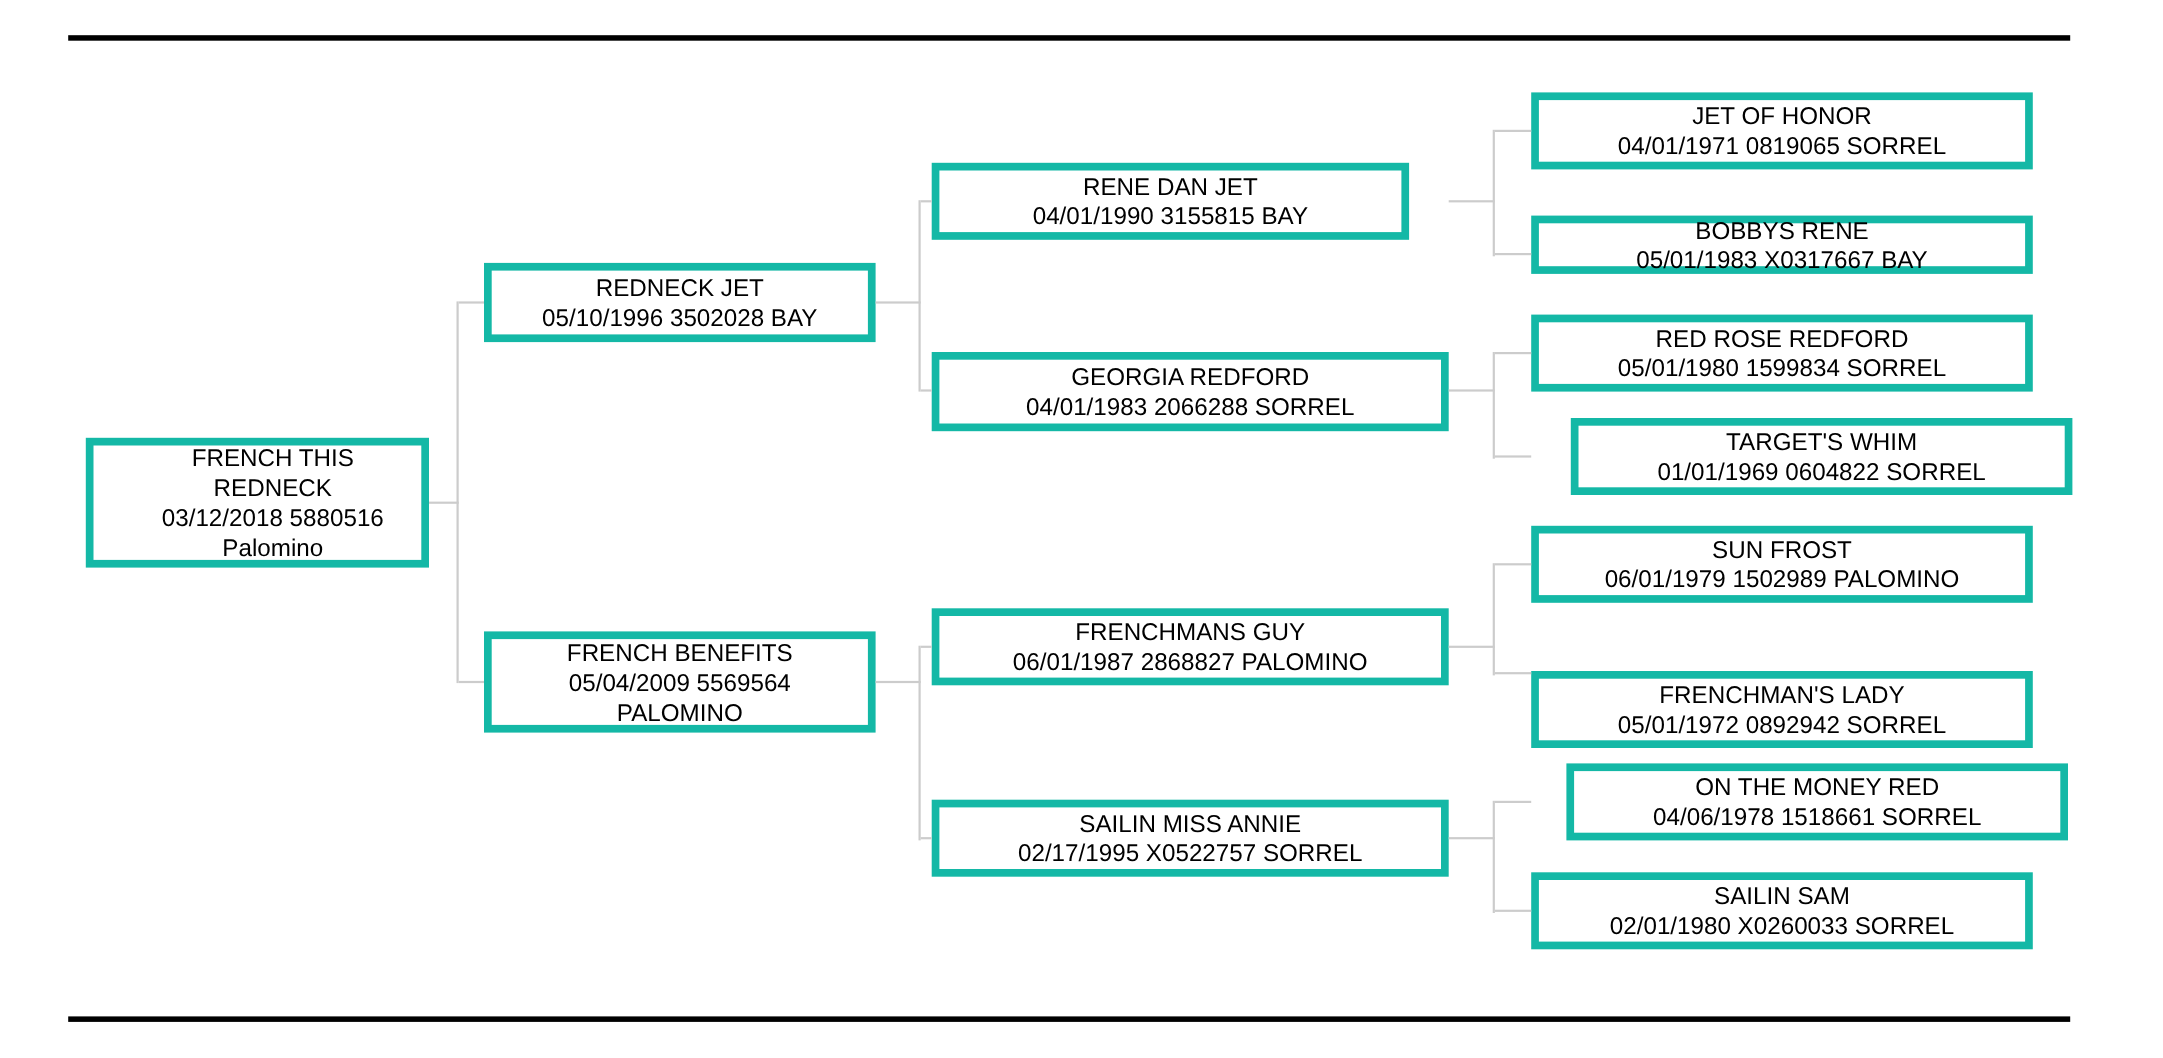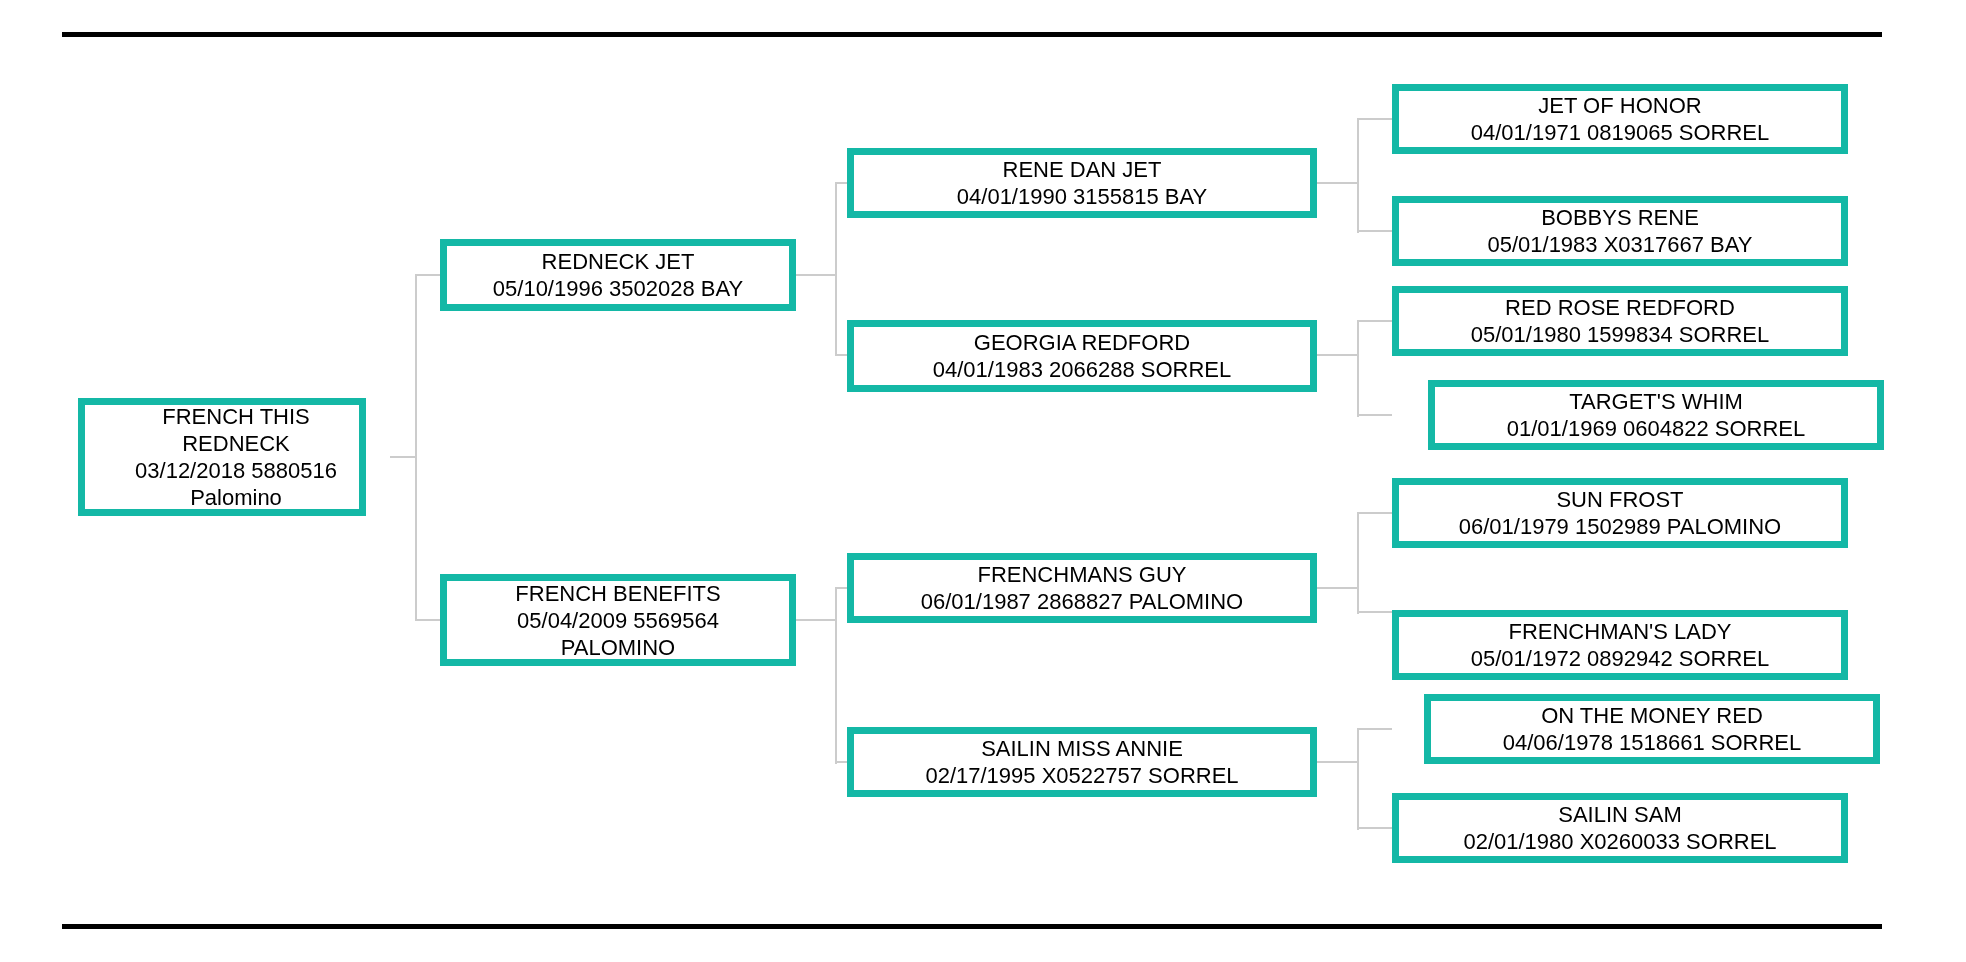--- a/index.html
+++ b/index.html
@@ -20,59 +20,59 @@
   .vline{width:2px;}
 </style>
 </head>
 <body>
 
 <div id="stage">
 
   <div class="rule top"></div>
   <div class="rule bottom"></div>
 
-  <div class="node" style="left:78px;top:398px;width:288px;height:118px;padding-left:28px;">
+  <div class="node" style="left:78px;top:398px;width:312px;height:118px;padding-left:28px;">
     <div class="ln">FRENCH THIS</div>
     <div class="ln">REDNECK</div>
     <div class="ln">03/12/2018 5880516</div>
     <div class="ln">Palomino</div>
   </div>
 
   <div class="node" style="left:440px;top:239px;width:356px;height:72px;">
     <div class="ln">REDNECK JET</div>
     <div class="ln">05/10/1996 3502028 BAY</div>
   </div>
   <div class="node" style="left:440px;top:574px;width:356px;height:92px;">
     <div class="ln">FRENCH BENEFITS</div>
     <div class="ln">05/04/2009 5569564</div>
     <div class="ln">PALOMINO</div>
   </div>
 
-  <div class="node" style="left:847px;top:148px;width:470px;height:70px;">
+  <div class="node" style="left:847px;top:148px;width:434px;height:70px;">
     <div class="ln">RENE DAN JET</div>
     <div class="ln">04/01/1990 3155815 BAY</div>
   </div>
   <div class="node" style="left:847px;top:320px;width:470px;height:72px;">
     <div class="ln">GEORGIA REDFORD</div>
     <div class="ln">04/01/1983 2066288 SORREL</div>
   </div>
   <div class="node" style="left:847px;top:553px;width:470px;height:70px;">
     <div class="ln">FRENCHMANS GUY</div>
     <div class="ln">06/01/1987 2868827 PALOMINO</div>
   </div>
   <div class="node" style="left:847px;top:727px;width:470px;height:70px;">
     <div class="ln">SAILIN MISS ANNIE</div>
     <div class="ln">02/17/1995 X0522757 SORREL</div>
   </div>
 
   <div class="node" style="left:1392px;top:84px;width:456px;height:70px;">
     <div class="ln">JET OF HONOR</div>
     <div class="ln">04/01/1971 0819065 SORREL</div>
   </div>
-  <div class="node" style="left:1392px;top:196px;width:456px;height:70px;">
+  <div class="node" style="left:1392px;top:196px;width:456px;height:53px;">
     <div class="ln">BOBBYS RENE</div>
     <div class="ln">05/01/1983 X0317667 BAY</div>
   </div>
   <div class="node" style="left:1392px;top:286px;width:456px;height:70px;">
     <div class="ln">RED ROSE REDFORD</div>
     <div class="ln">05/01/1980 1599834 SORREL</div>
   </div>
   <div class="node" style="left:1392px;top:380px;width:456px;height:70px;margin-left:36px;">
     <div class="ln">TARGET'S WHIM</div>
     <div class="ln">01/01/1969 0604822 SORREL</div>

